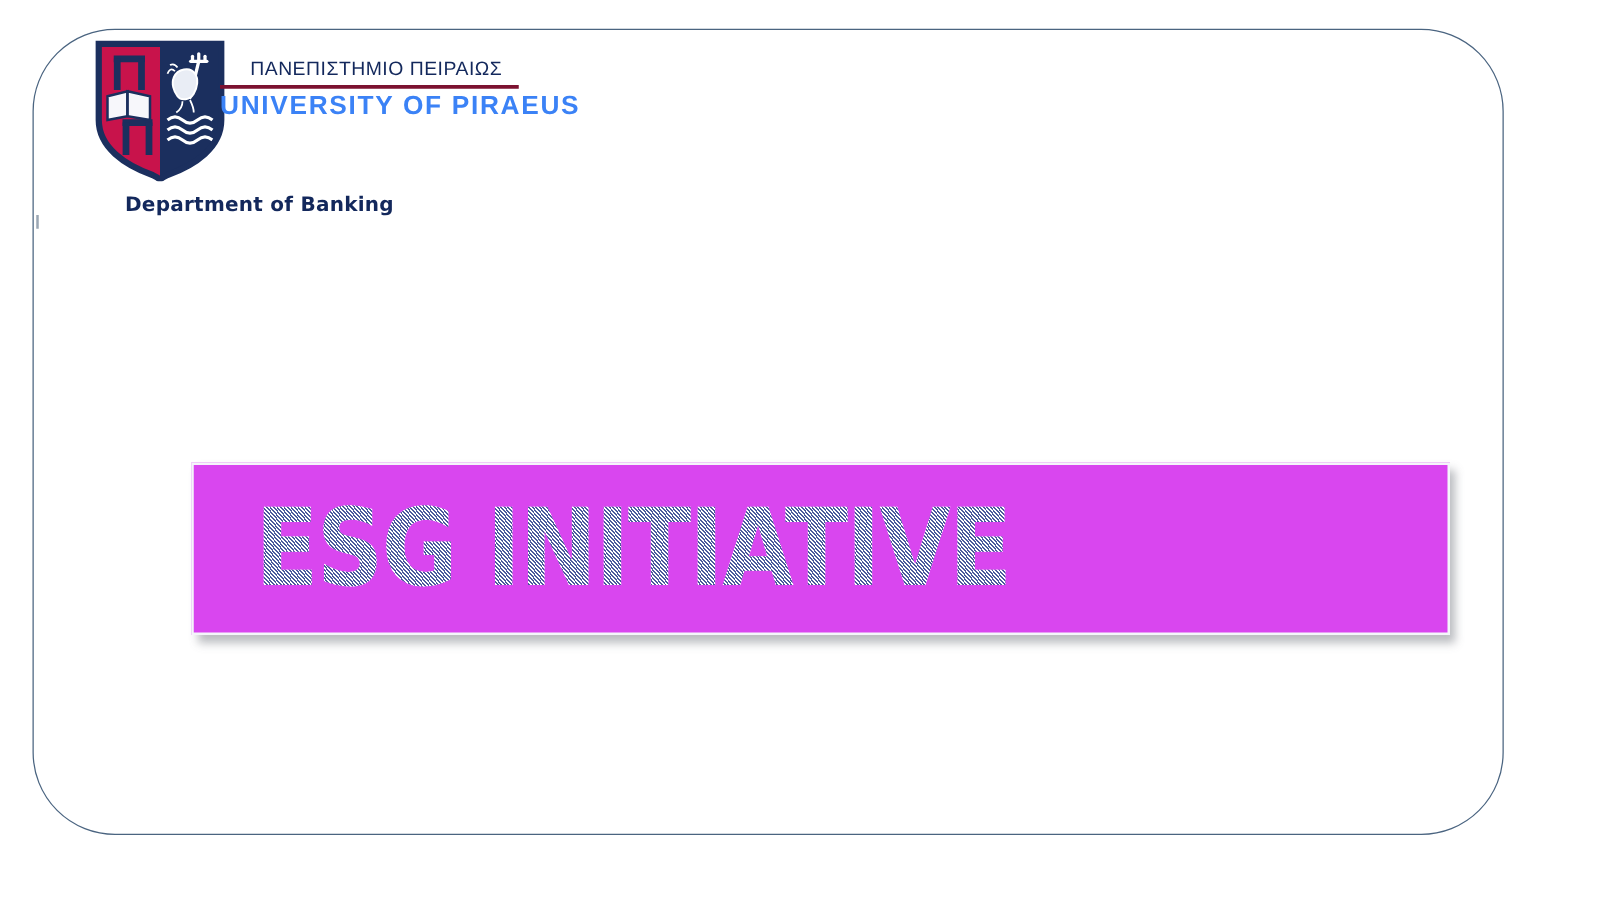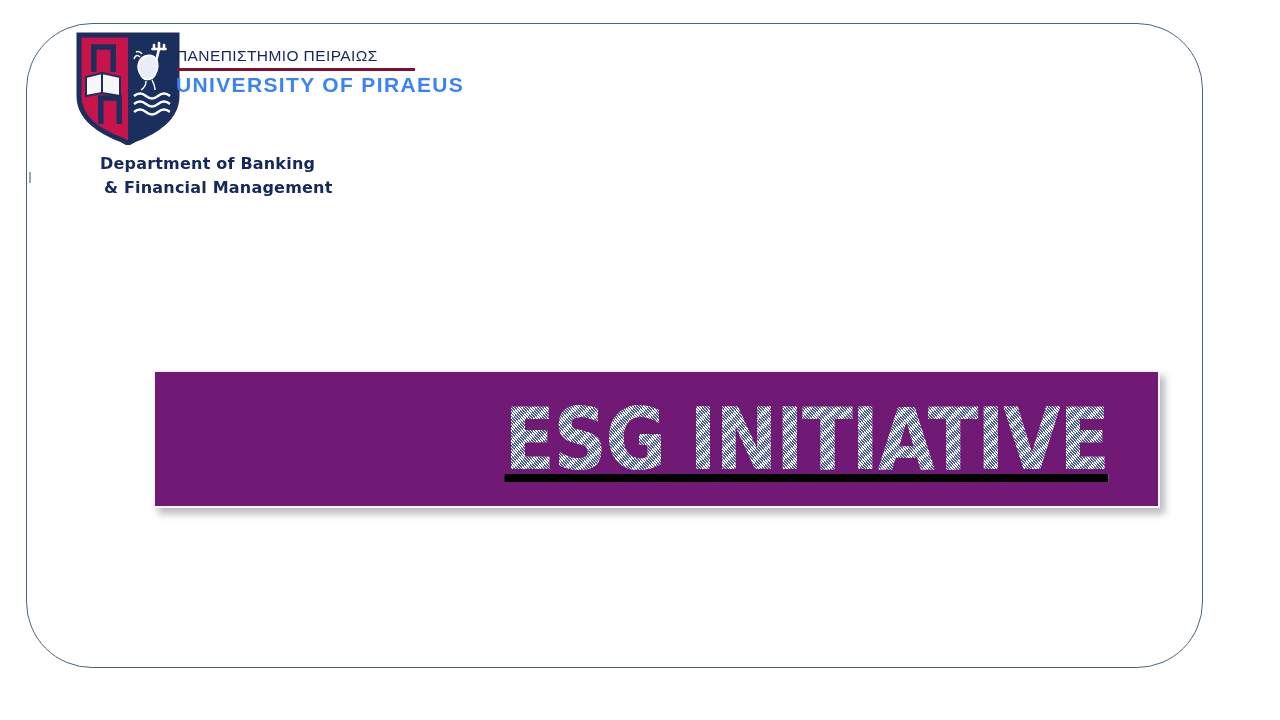--- a/index.html
+++ b/index.html
@@ -52,20 +52,21 @@
     background: #9aa7b4;
   }
 
   
   #logo-block {
     position: absolute;
     left: 76px;
     top: 32px;
     width: 350px;
     height: 115px;
+    text-align: center;
   }
 
   #crest {
     position: absolute;
     left: 0px;
     top: 0px;
     width: 104px;
     height: 113px;
   }
 
@@ -116,29 +117,28 @@
   #department .dep-line { display: block; white-space: nowrap; }
   #department .dep-line-2 { padding-left: 4px; }
 
   
   #banner {
     position: absolute;
     left: 153px;
     top: 370px;
     width: 1007px;
     height: 138px;
-    background: #701a75;
+    background: #d946ef;
     border: 2px solid #f4f6fa;
     box-sizing: border-box;
     box-shadow: 5px 6px 7px rgba(90, 95, 105, 0.42);
     display: flex;
     align-items: center;
-    justify-content: flex-end;
+    justify-content: flex-start;
     overflow: hidden;
-    text-decoration: underline;
   }
   #banner-title {
     position: relative;
     font-family: "DejaVu Sans", sans-serif;
     font-weight: bold;
     font-size: 86px;
     line-height: 1;
     letter-spacing: -1.5px;
     transform: scaleX(0.86);
     transform-origin: center;
@@ -232,20 +232,19 @@
 
     <div id="logo-text">
       <div id="logo-line-gr">ΠΑΝΕΠΙΣΤΗΜΙΟ ΠΕΙΡΑΙΩΣ</div>
       <div id="logo-rule"></div>
       <div id="logo-line-en">UNIVERSITY OF PIRAEUS</div>
     </div>
   </div>
 
   <div id="department">
     <span class="dep-line dep-line-1">Department of Banking</span>
-    <span class="dep-line dep-line-2">&amp; Financial Management</span>
   </div>
 
   <div id="banner">
     <div id="banner-title">ESG INITIATIVE</div>
   </div>
 
 </div>
 
 </body></html>

